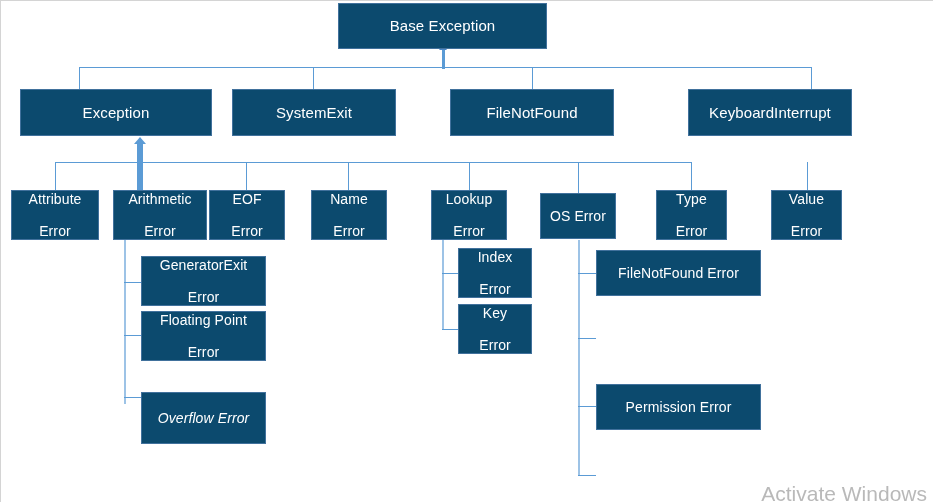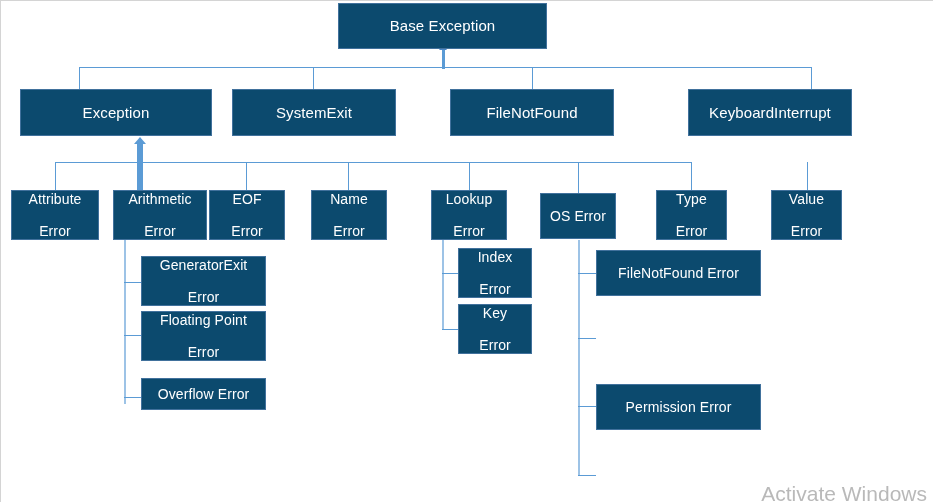--- a/index.html
+++ b/index.html
@@ -215,21 +215,21 @@
       <span>GeneratorExit</span><br>
       <span>Error</span>
     </span>
   </div>
   <div class="node t14" style="left:140px; top:310px; width:125px; height:50px;">
     <span>
       <span>Floating Point</span><br>
       <span>Error</span>
     </span>
   </div>
-  <div class="node t14" style="left:140px; top:377px; width:125px; height:32px;">
+  <div class="node t14" style="left:140px; top:391px; width:125px; height:52px;font-style:italic;">
     <span>Overflow Error</span>
   </div>
 
   <div class="node t14" style="left:457px; top:247px; width:74px; height:50px;text-align:center;">
     <span>
       <span>Index</span><br>
       <span>Error</span>
     </span>
   </div>
   <div class="node t14" style="left:457px; top:303px; width:74px; height:50px;">

